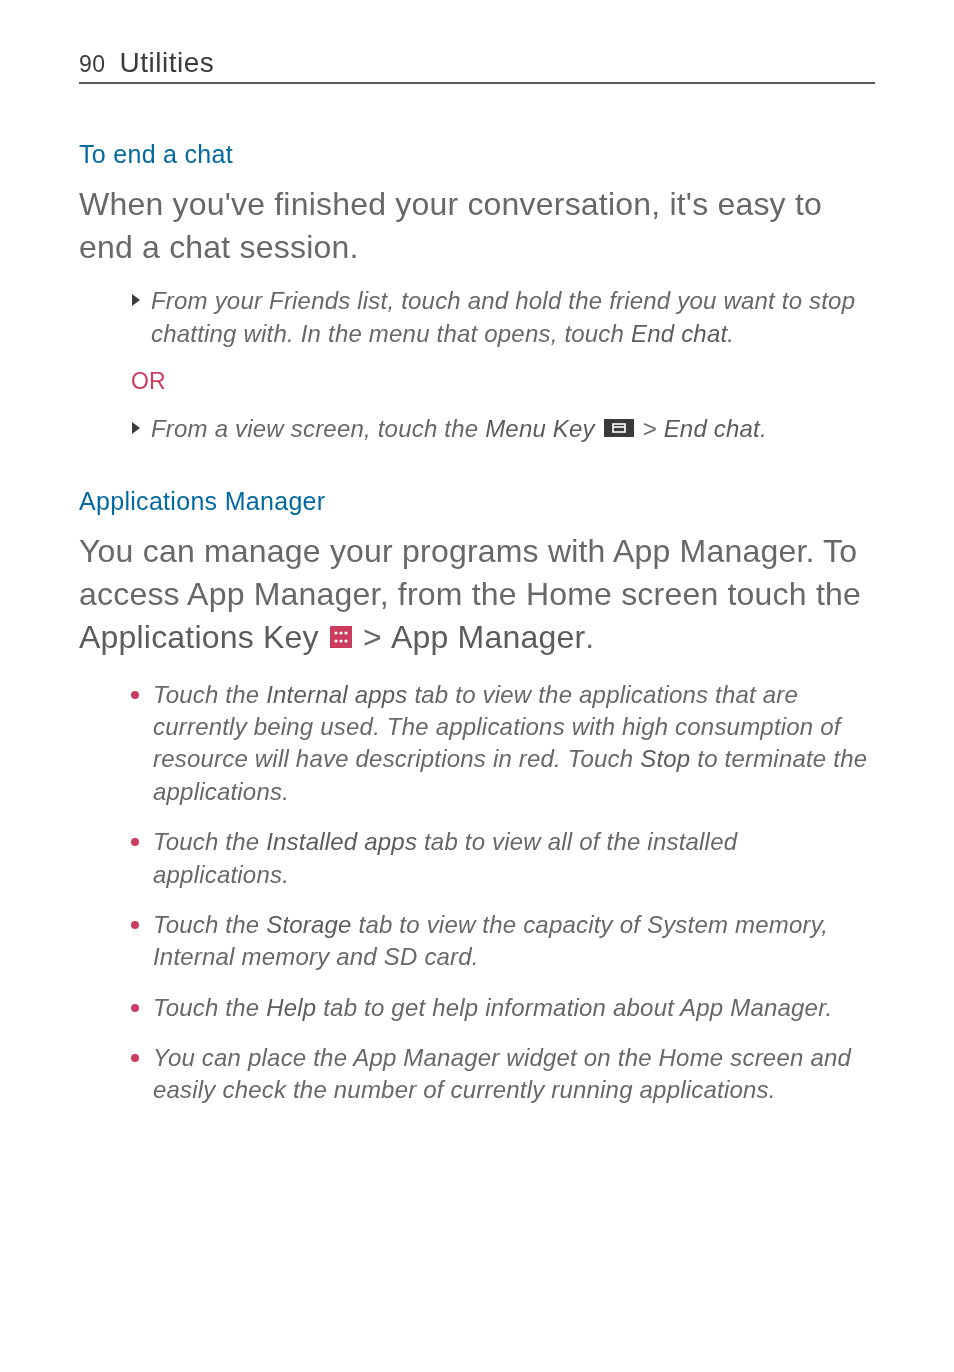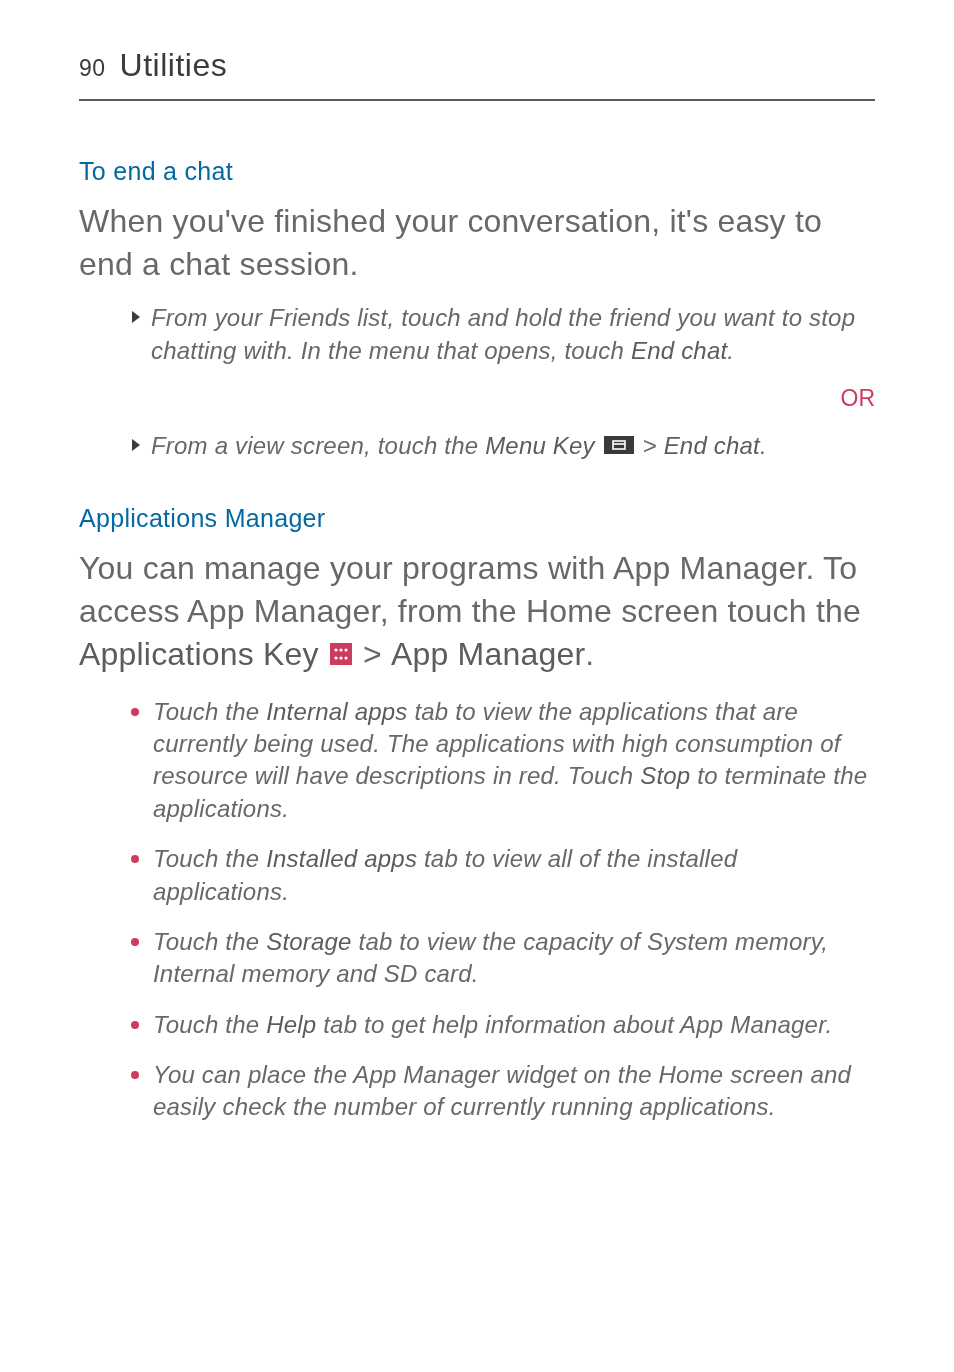--- a/index.html
+++ b/index.html
@@ -7,32 +7,32 @@
   body {
     font-family: "Helvetica Neue", Helvetica, Arial, sans-serif;
     font-weight: 300;
     color: #4e4e4e;
     padding: 47px 79px 0 79px;
   }
   .header {
     display: flex;
     align-items: baseline;
     border-bottom: 2px solid #5a5a5a;
-    padding-bottom: 15px;
+    padding-bottom: 3px;
     margin-bottom: 56px;
   }
   .page-num {
     font-size: 23px;
     font-weight: 400;
     color: #3b3b3b;
     margin-right: 14px;
     letter-spacing: 0.5px;
   }
   .section-title {
-    font-size: 32px;
+    font-size: 28px;
     font-weight: 300;
     color: #3b3b3b;
     letter-spacing: 0.5px;
   }
   .heading-red {
     font-size: 25px;
     font-weight: 400;
     color: #0369a1;
     margin-bottom: 14px;
     letter-spacing: 0.3px;
@@ -43,21 +43,20 @@
     color: #686868;
     margin-bottom: 16px;
     letter-spacing: 0.2px;
   }
   .or-text {
     font-size: 23px;
     font-weight: 500;
     color: #cc3c5f;
     margin-left: 52px;
     margin-bottom: 18px;
-    text-align: right;
   }
   .item-arrow, .item-bullet {
     display: flex;
     margin-bottom: 18px;
     padding-left: 52px;
     font-style: italic;
   }
   .arrow-icon {
     flex: 0 0 auto;
     margin-right: 10px;

